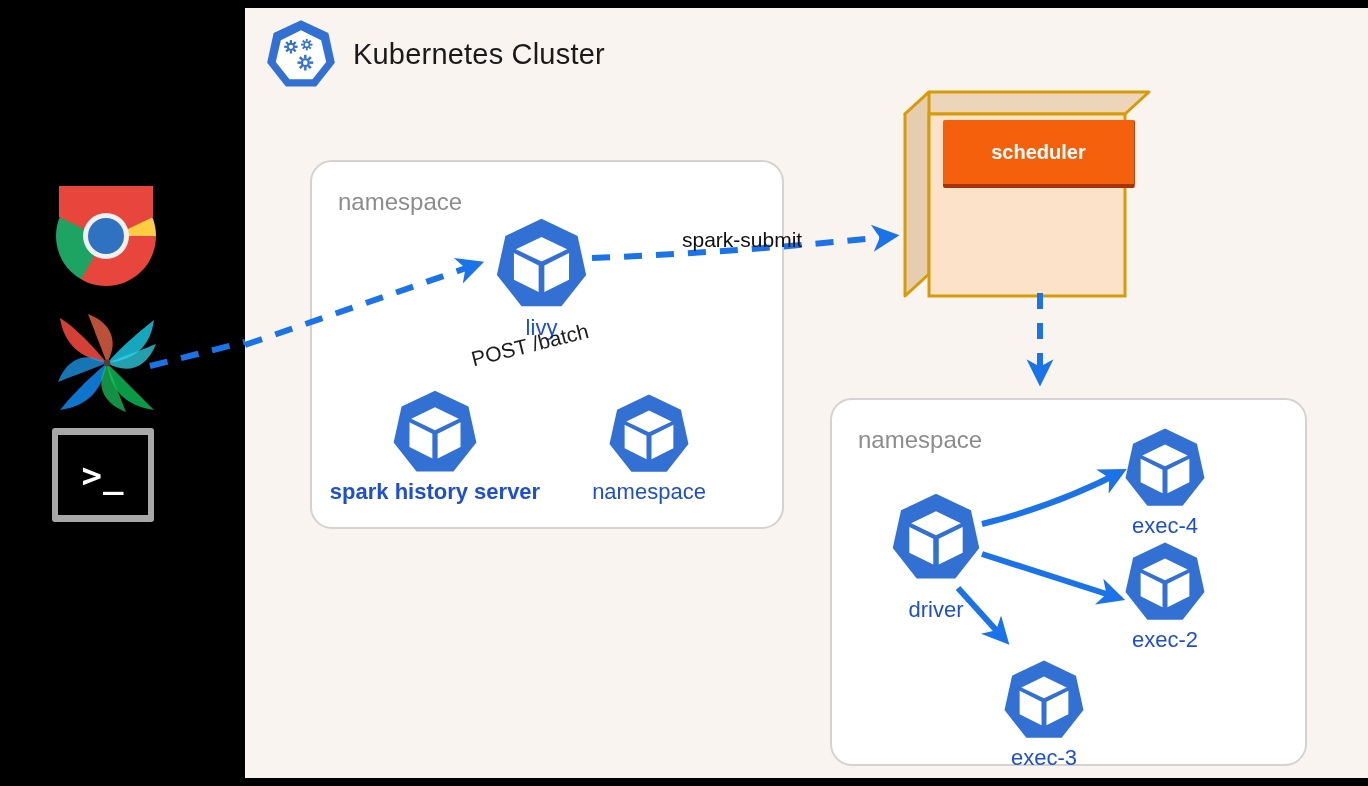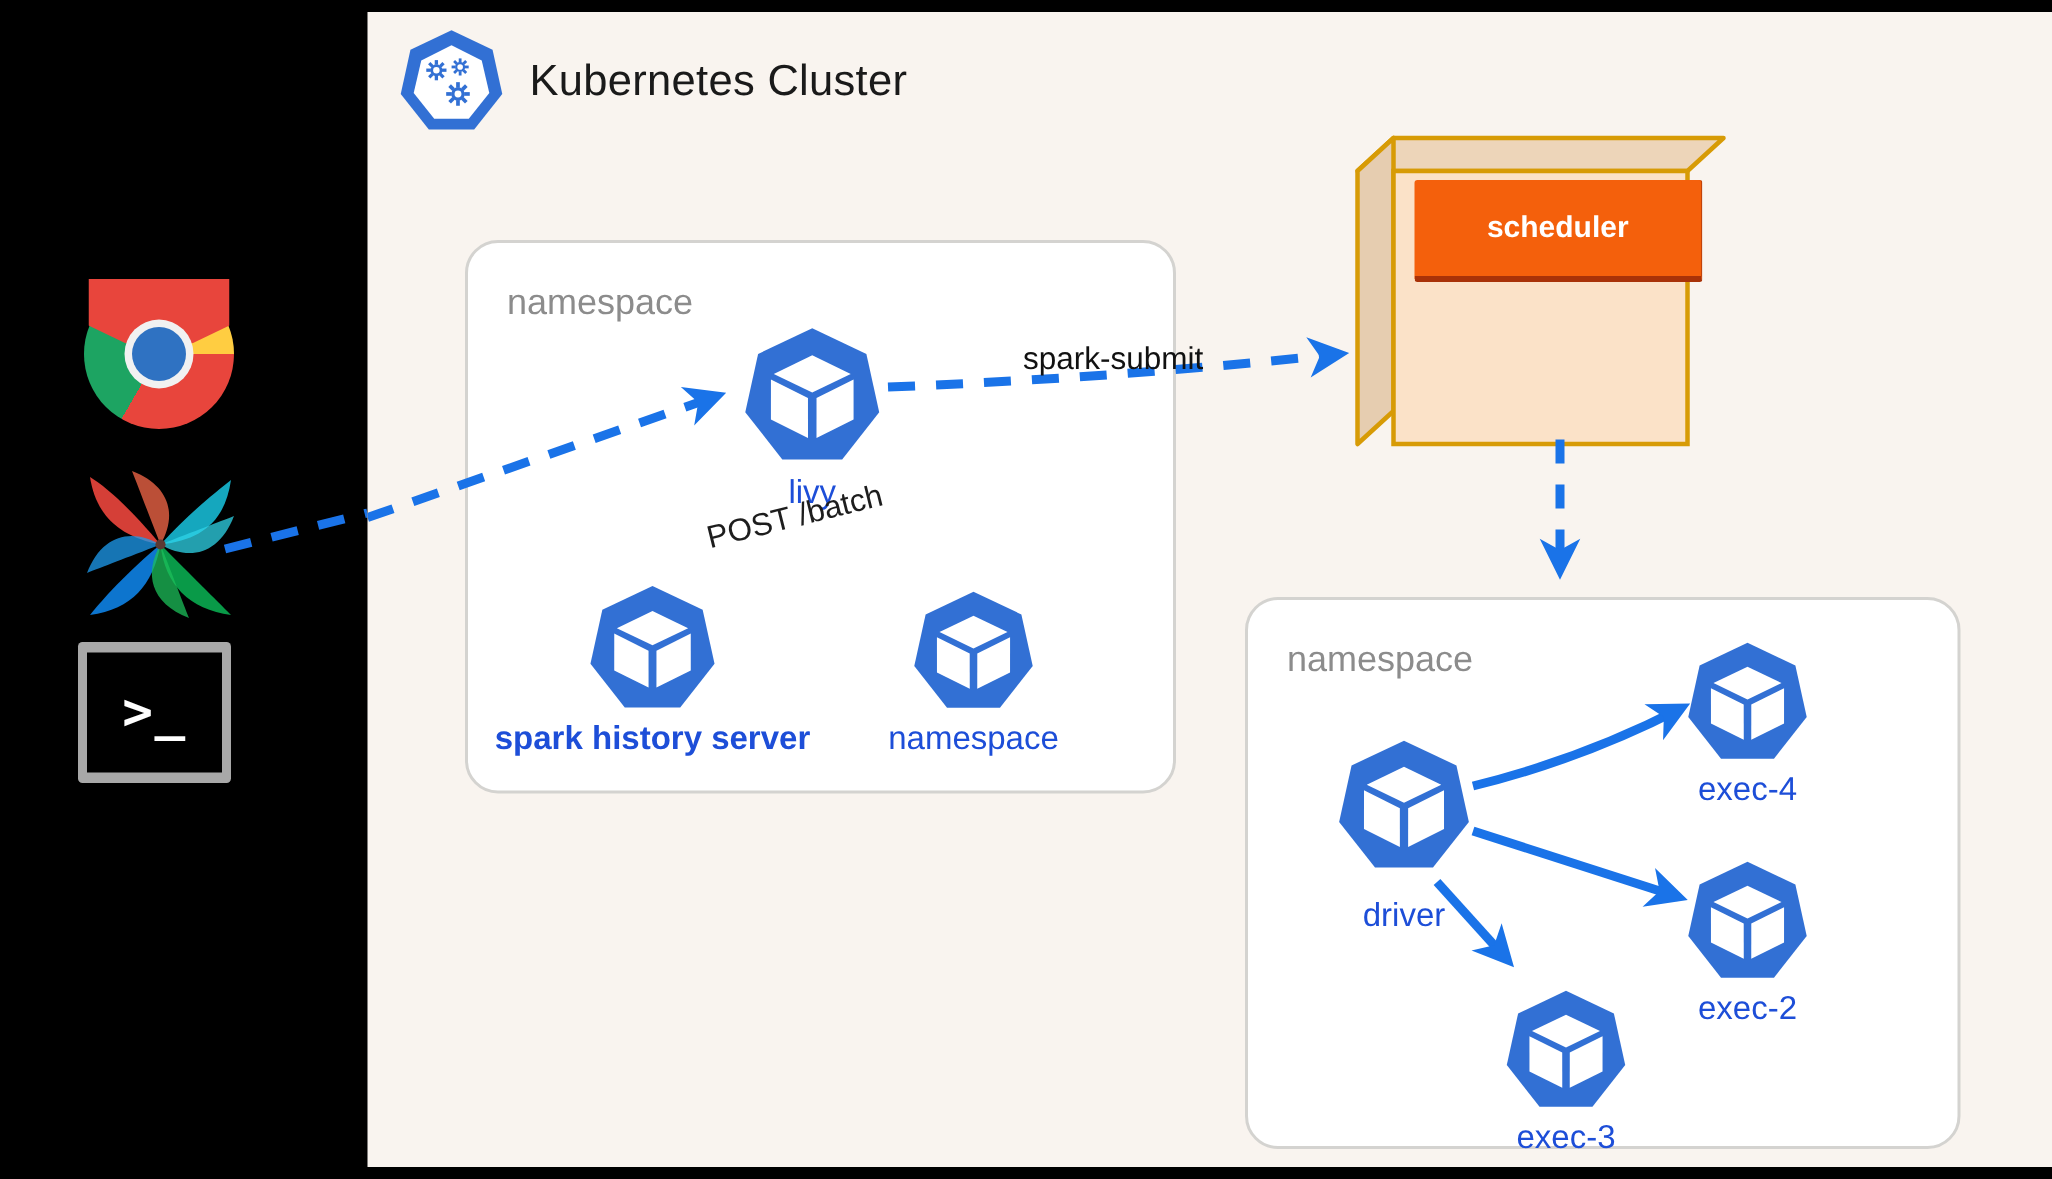--- a/index.html
+++ b/index.html
@@ -332,21 +332,21 @@
       <div class="pod-label" style="top:95px;margin-top:11px;">driver</div>
     </div>
 
     <div class="pod" style="left:878px; top:418px; width:84px; height:84px;">
       <svg class="glyph" width="84" height="84" viewBox="0 0 100 100">
         <use href="#sym-pod"></use>
       </svg>
       <div class="pod-label" style="top:87px;">exec-4</div>
     </div>
 
-    <div class="pod" style="left:878px; top:564px; width:84px; height:84px;">
+    <div class="pod" style="left:878px; top:532px; width:84px; height:84px;">
       <svg class="glyph" width="84" height="84" viewBox="0 0 100 100">
         <use href="#sym-pod"></use>
       </svg>
       <div class="pod-label" style="top:87px;">exec-2</div>
     </div>
 
     <div class="pod" style="left:757px; top:650px; width:84px; height:84px;">
       <svg class="glyph" width="84" height="84" viewBox="0 0 100 100">
         <use href="#sym-pod"></use>
       </svg>

